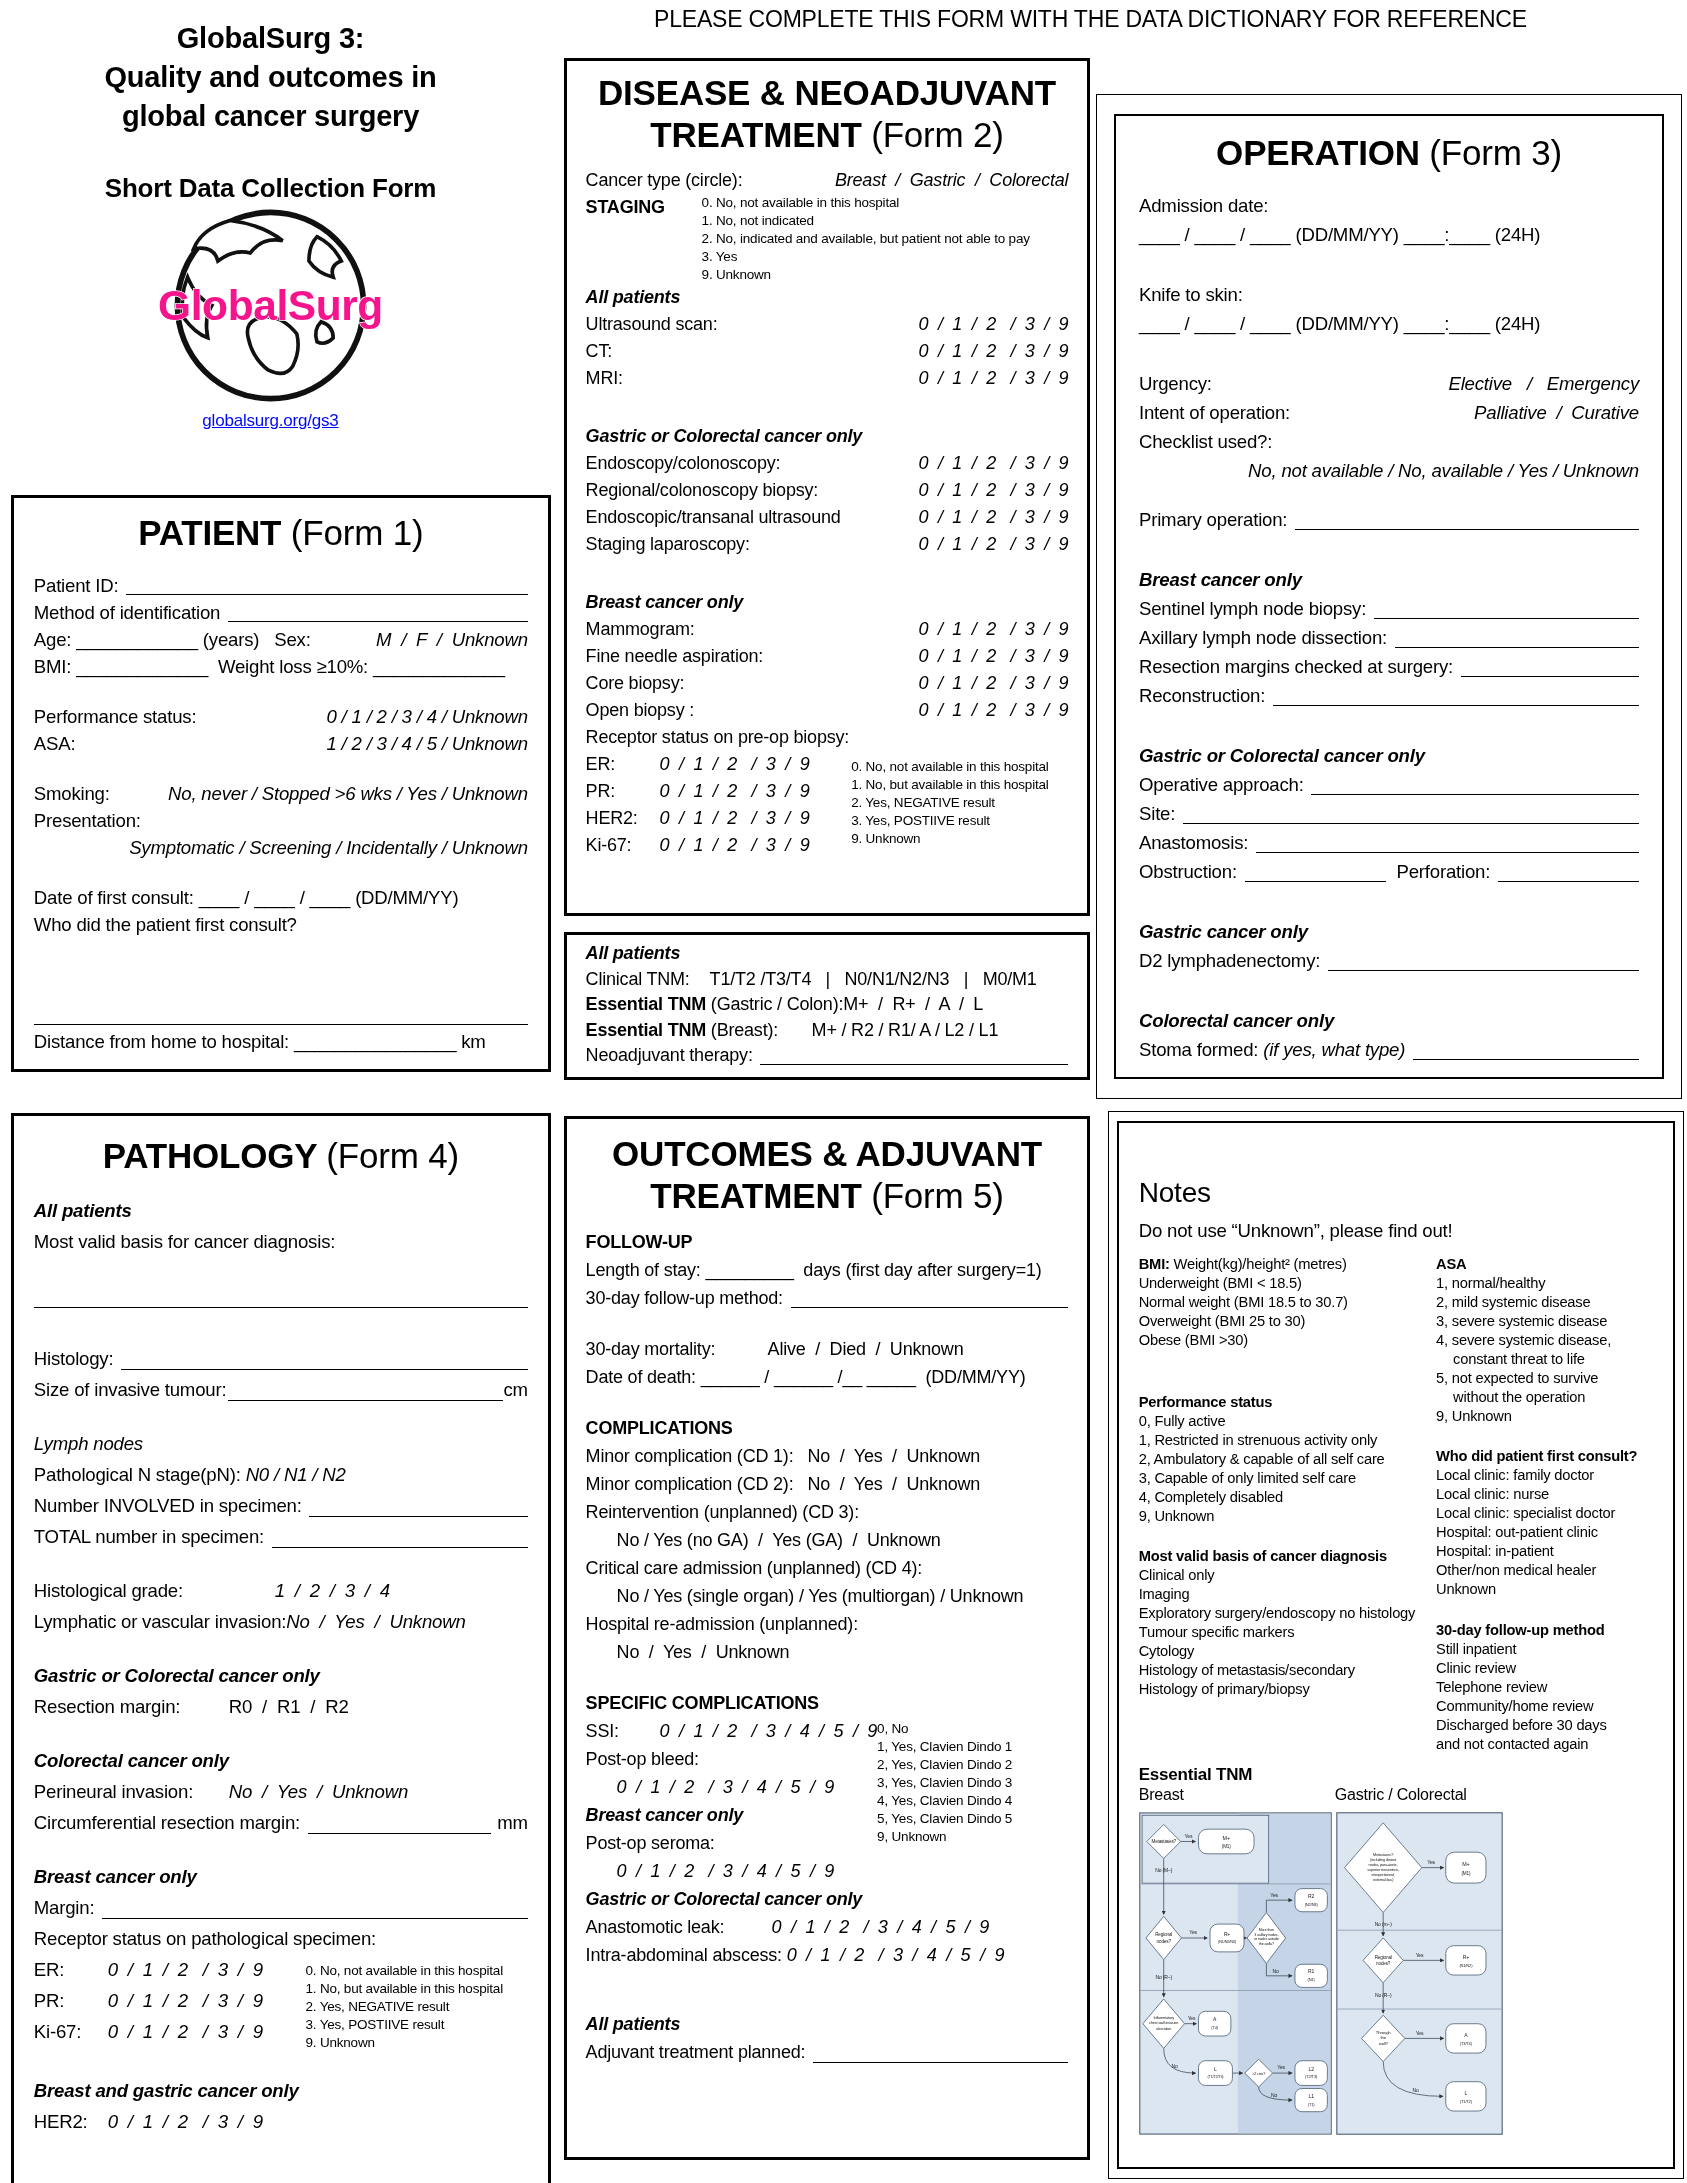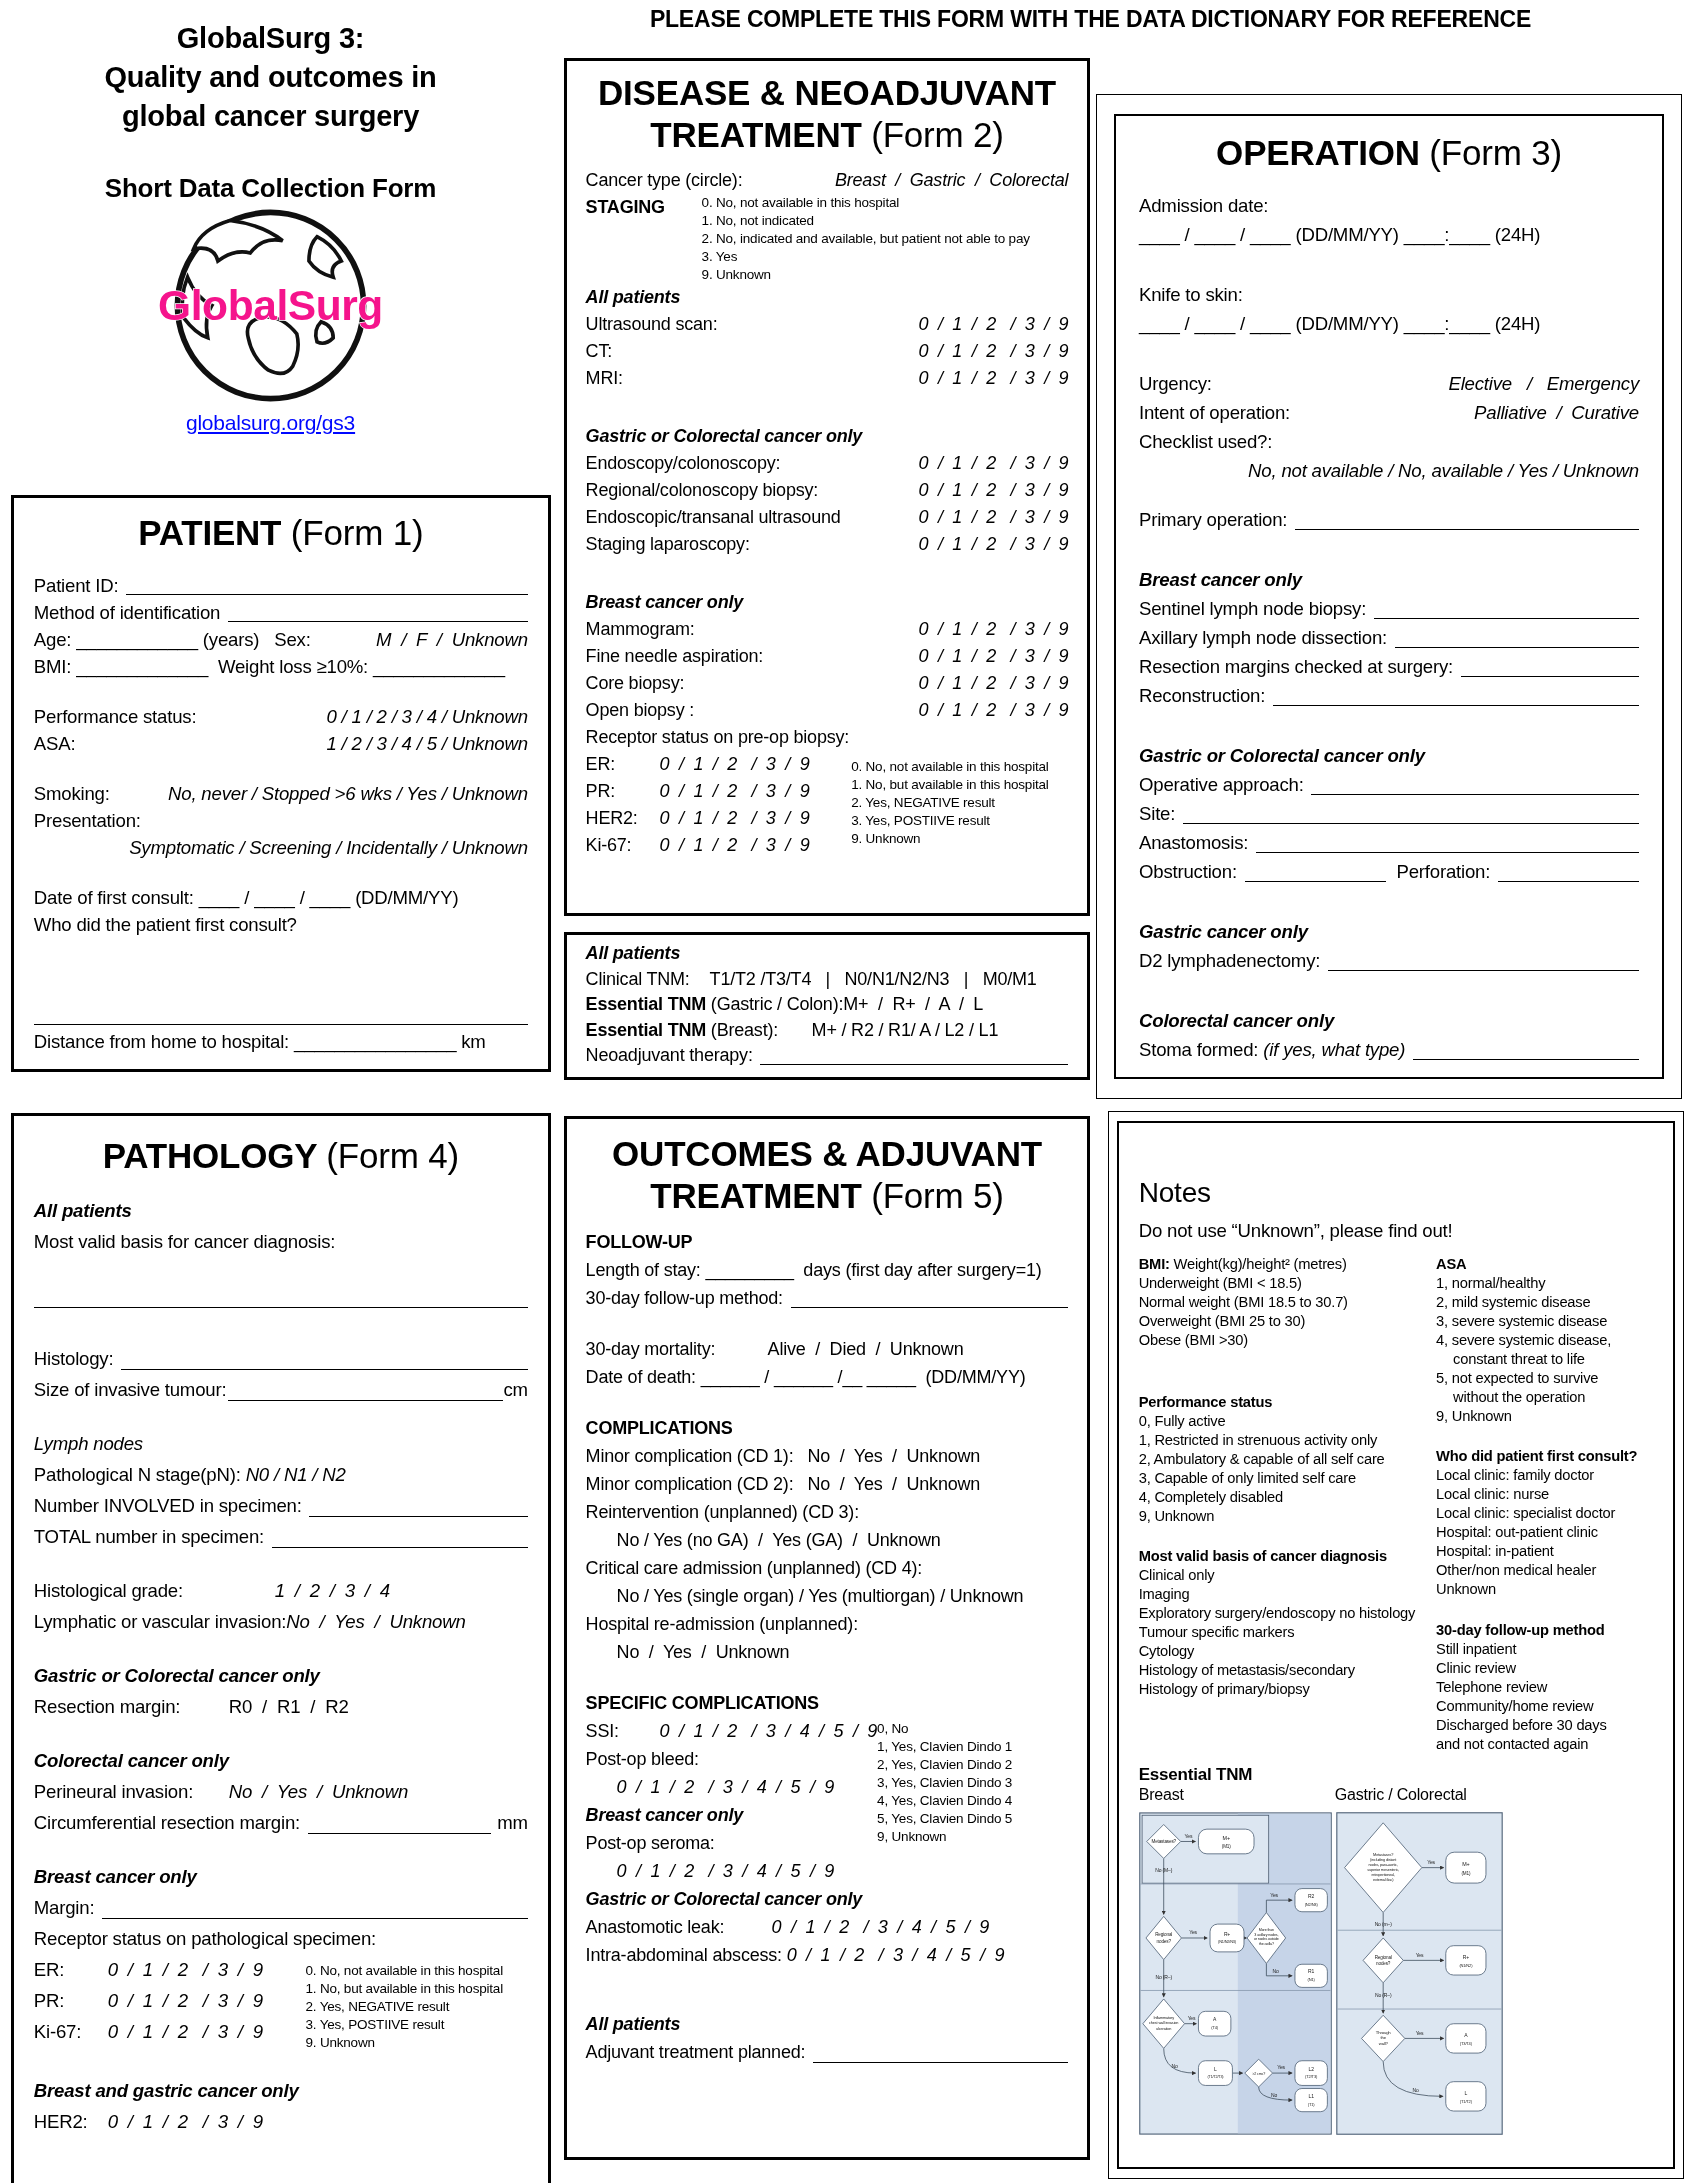--- a/index.html
+++ b/index.html
@@ -21,26 +21,26 @@
   .ptitle .reg{font-weight:normal;}
   .g14{height:10.8px}.g26{height:20px}.g30{height:23px}.g40{height:31px}.g60{height:46px}
   .codes{font-size:13.5px;line-height:18px;letter-spacing:-0.2px;}
   .recflex{display:flex;align-items:flex-start;}
   .recleft{flex:1 1 55%;}
   .recright{flex:1 1 45%;padding-top:7.7px;}
   .ind2{padding-left:31px;text-align:right;}
   .lw90{min-width:74px;display:inline-block;}
   .lw230{min-width:182px;}.lw240{min-width:186px;}.lw250{min-width:195px;}.lw310{min-width:241px;}
   
-  #instr{left:495px;top:6.2px;width:1191px;text-align:center;font-weight:bold;font-size:23px;letter-spacing:-0.2px;}
+  #instr{left:495px;top:6.2px;width:1191px;text-align:center;font-weight:normal;font-size:23px;letter-spacing:-0.2px;}
   
   #tblock{left:15.5px;top:18.6px;width:510px;text-align:center;}
   #tblock .t1{font-size:29px;font-weight:bold;line-height:39px;}
   #tblock .sub{font-size:26px;font-weight:bold;margin-top:37px;}
-  #tblock .lnk{margin-top:1.5px;font-size:21px;}
+  #tblock .lnk{margin-top:1.5px;font-size:17px;}
   #tblock .lnk a{color:#0008ff;text-decoration:underline;}
   
   #p1{left:10.8px;top:495px;width:540px;height:577px;font-size:18.6px;}
   #p1 .r{line-height:27px;}
   
   #p2{left:564px;top:58px;width:526px;height:858px;font-size:18px;padding:9.3px 18.6px;}
   #p2 .r{line-height:27px;}
   #p2 .ptitle{margin:1.5px 0 10.8px;line-height:42px;}
   
   #ptnm{left:564px;top:932px;width:526px;height:148px;font-size:18px;padding:6.2px 18.6px;}

